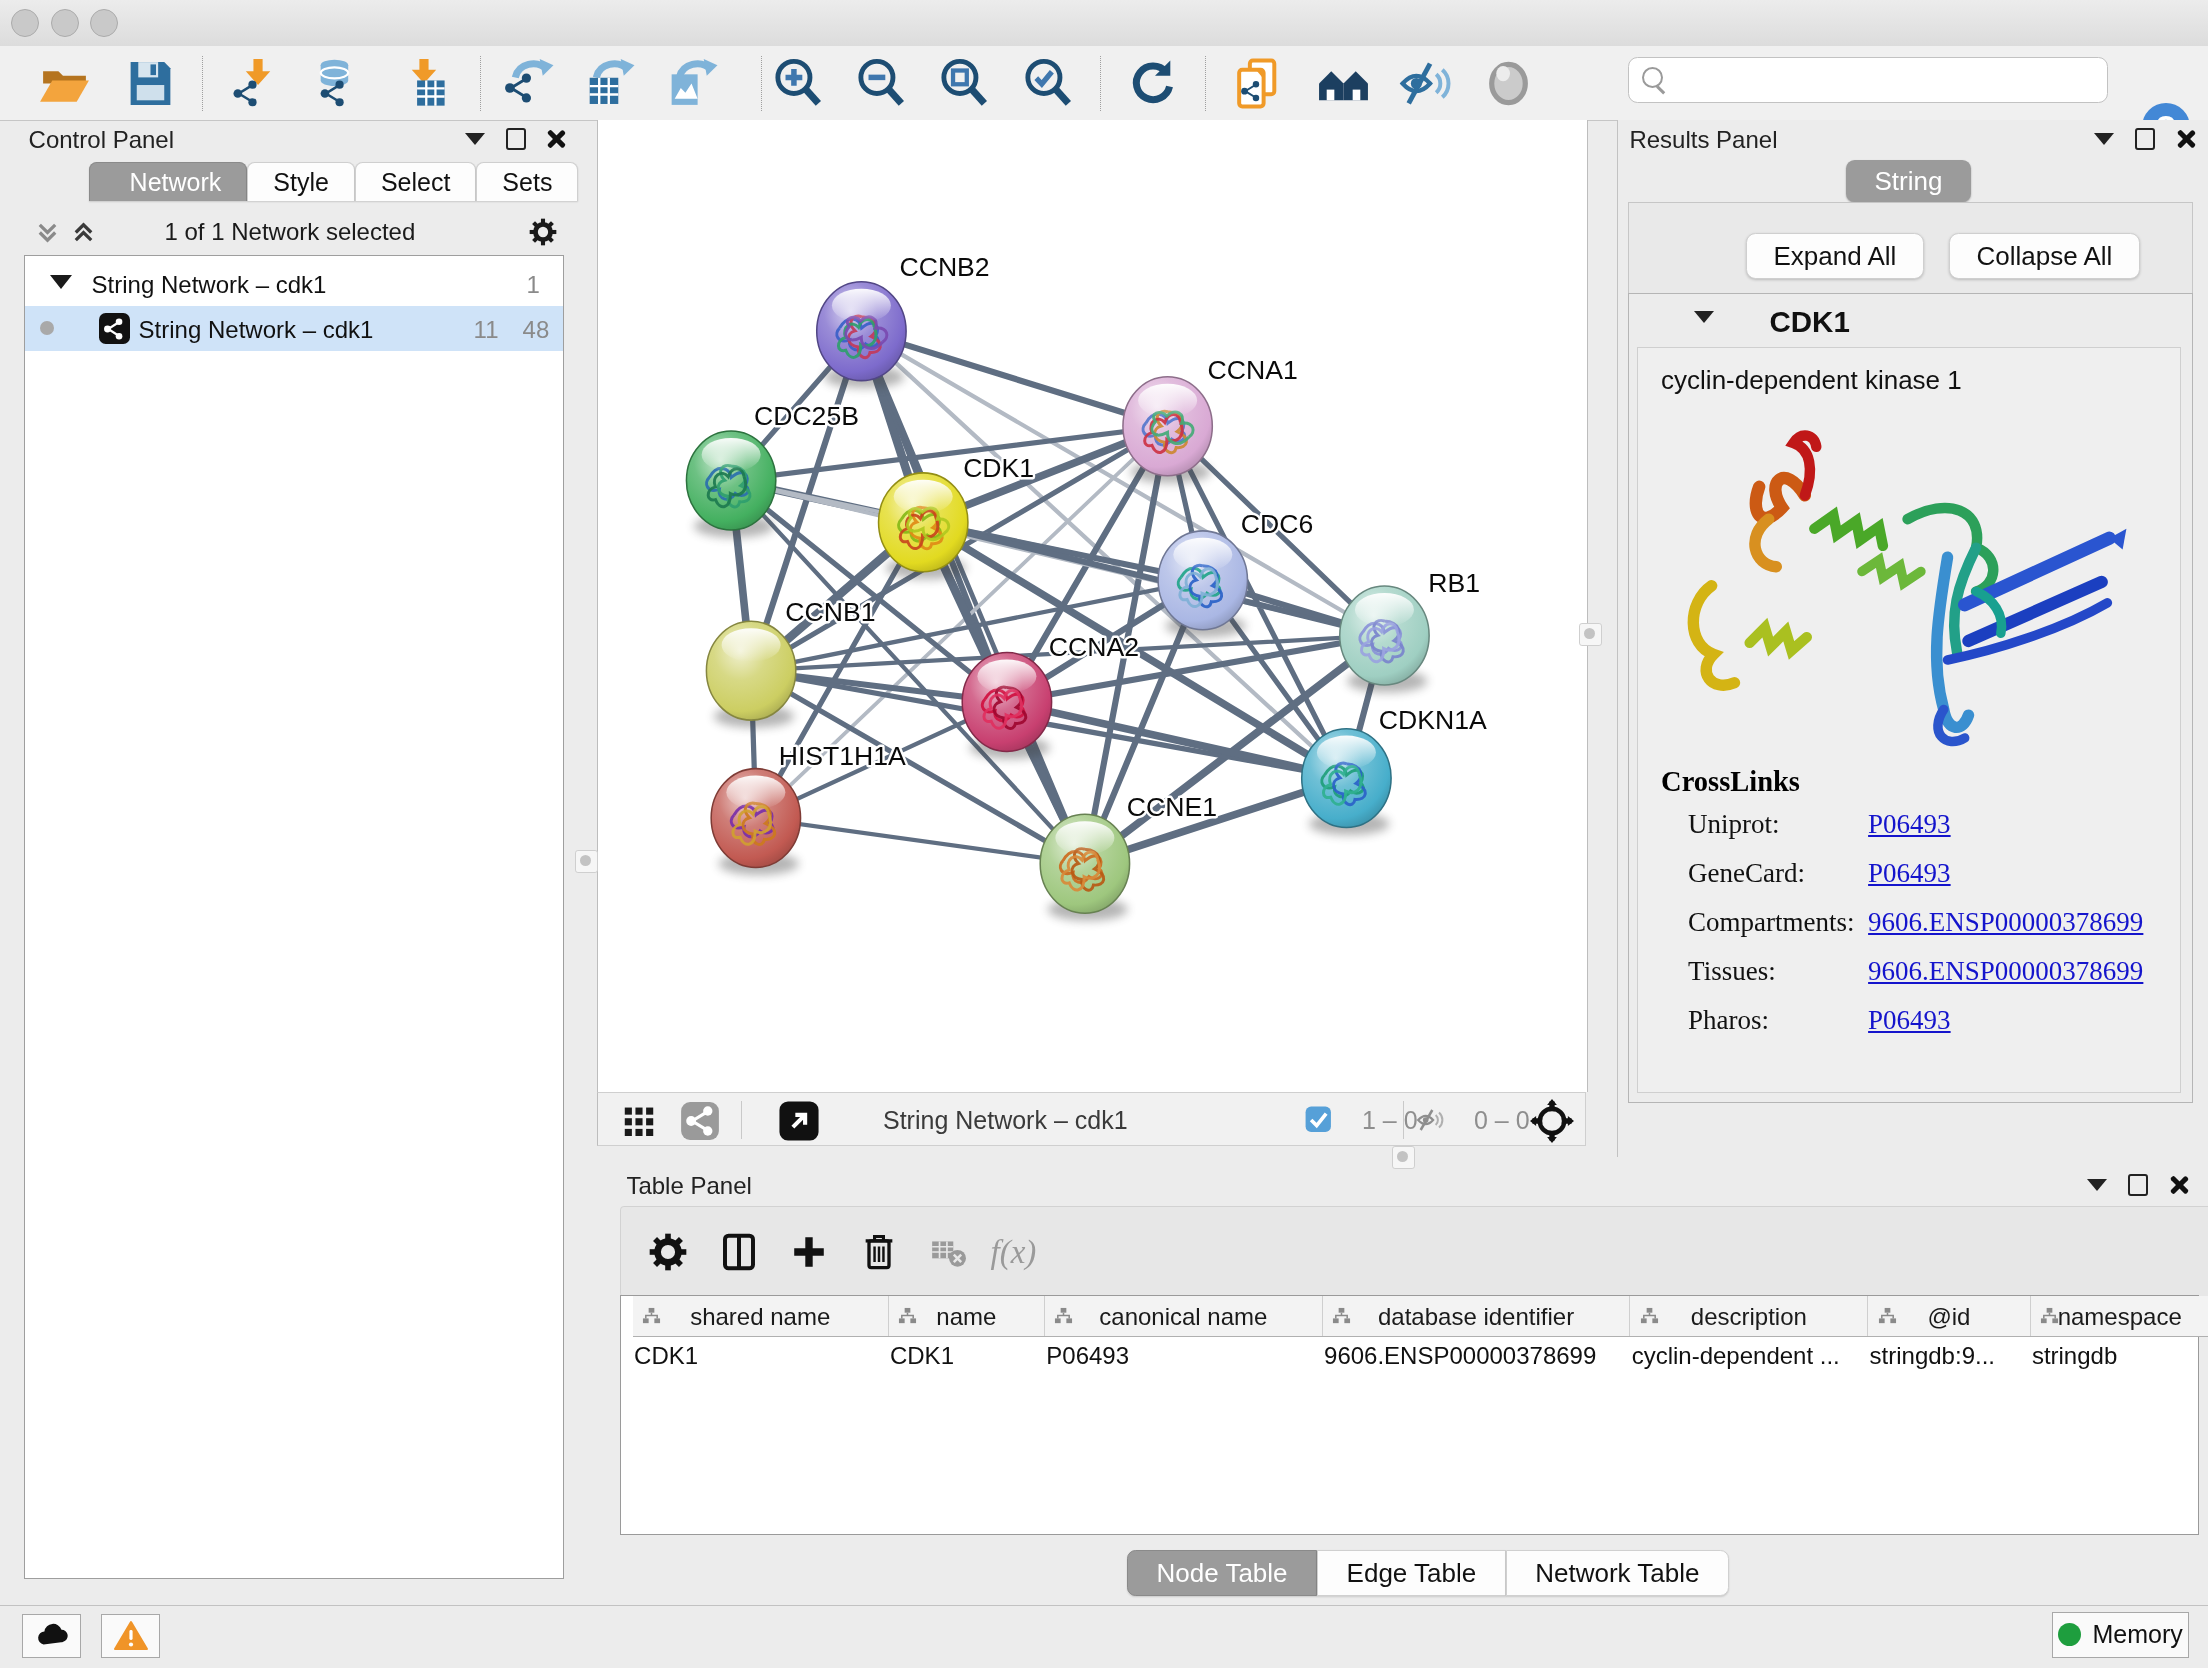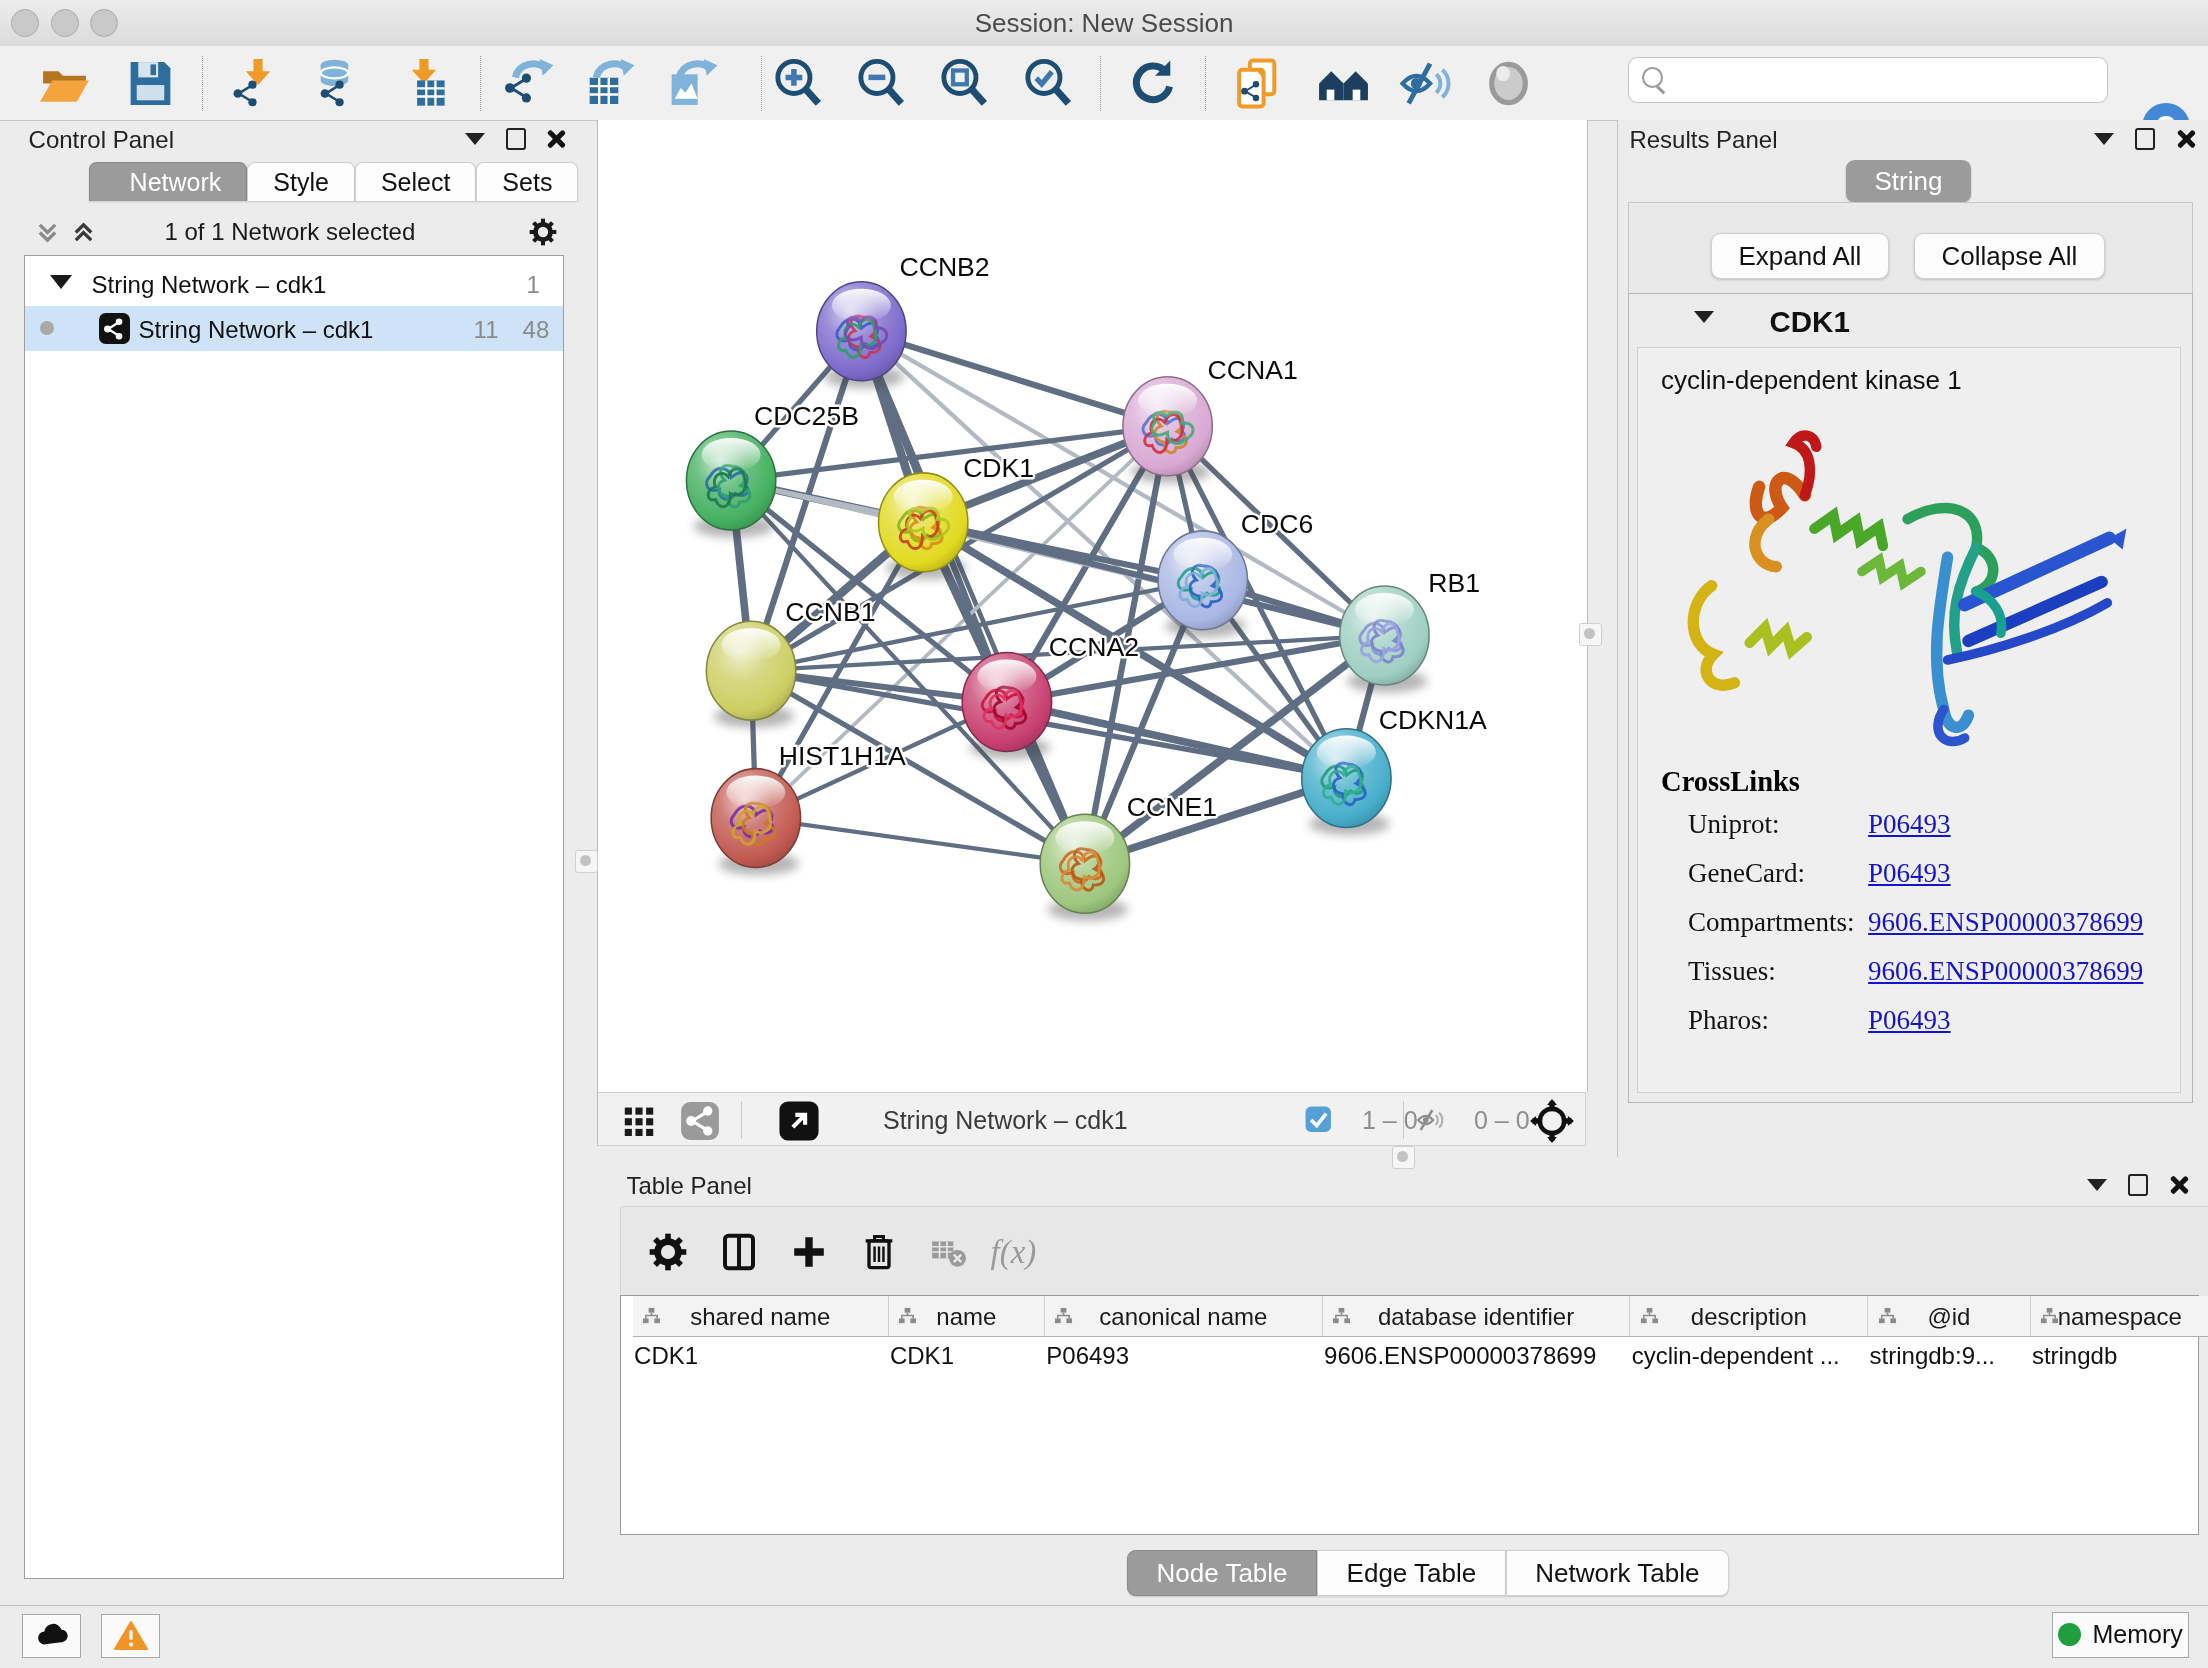--- a/index.html
+++ b/index.html
@@ -75,21 +75,21 @@
     background:#c3c3c3;}
   
   .rpanel{position:absolute;left:1617px;top:120px;width:592px;height:1037px;background:#ececec;
     border-left:1.9px solid #c2c2c2;}
   .stringtab{position:absolute;left:228px;top:40px;padding:0 28.5px;height:42px;line-height:42px;
     background:#9b9b9b;color:#fff;font-size:26px;border-radius:8.6px;box-shadow:0 1px 1.9px rgba(0,0,0,.3);}
   .rbox1{position:absolute;left:9.5px;top:82px;width:563px;height:91px;background:#e9e9e9;
     border:1.9px solid #c6c6c6;}
   .rbtn{position:absolute;top:30px;height:44px;line-height:44px;background:#fdfdfd;
     border:1px solid #cfcfcf;border-radius:9.5px;font-size:26px;color:#111;padding:0 27px;
-    box-shadow:0 1px 2.9px rgba(0,0,0,.2);}
+    box-shadow:0 1px 2.9px rgba(0,0,0,.2);margin-left:35px;}
   .rbox2{position:absolute;left:9.5px;top:173px;width:563px;height:808px;background:#ececec;
     border:1.9px solid #b5b5b5;}
   .rcardhead{position:absolute;left:0;top:0;width:100%;height:53px;}
   .rcardhead .nm{position:absolute;left:141px;top:11.4px;font-size:29.5px;font-weight:bold;color:#111;}
   .rinner{position:absolute;left:8.6px;top:53px;width:542px;height:744px;background:#efefef;
     border:1px solid #cfcfcf;}
   .rdesc{position:absolute;left:23px;top:17px;font-size:26px;color:#111;}
   .xlinks{position:absolute;left:23px;top:418px;font-family:"Liberation Serif",serif;}
   .xltitle{font-size:28.5px;font-weight:bold;color:#000;}
   .xlrow{position:relative;height:49px;}
@@ -128,21 +128,20 @@
   .memdot{width:23px;height:23px;border-radius:50%;background:#1e9e3e;}
   .chev svg{display:block;}
 </style>
 </head>
 <body>
 
 <div class="titlebar">
   <span class="tlight" style="left:11.4px"></span>
   <span class="tlight" style="left:51px"></span>
   <span class="tlight" style="left:90px"></span>
-  <div class="wtitle">Session: New Session</div>
 </div>
 
 <div class="toolbar">
   <div id="tbicons">
       <span class="tbtn" style="left: 34px;">
         <svg viewBox="0 0 36 36">
           <path d="M4 10h10l3 3h15v5H4z" fill="#b5741f"></path>
           <path d="M2 30h24l8-14H10z" fill="#f3a43d"></path>
         </svg>
       </span>

